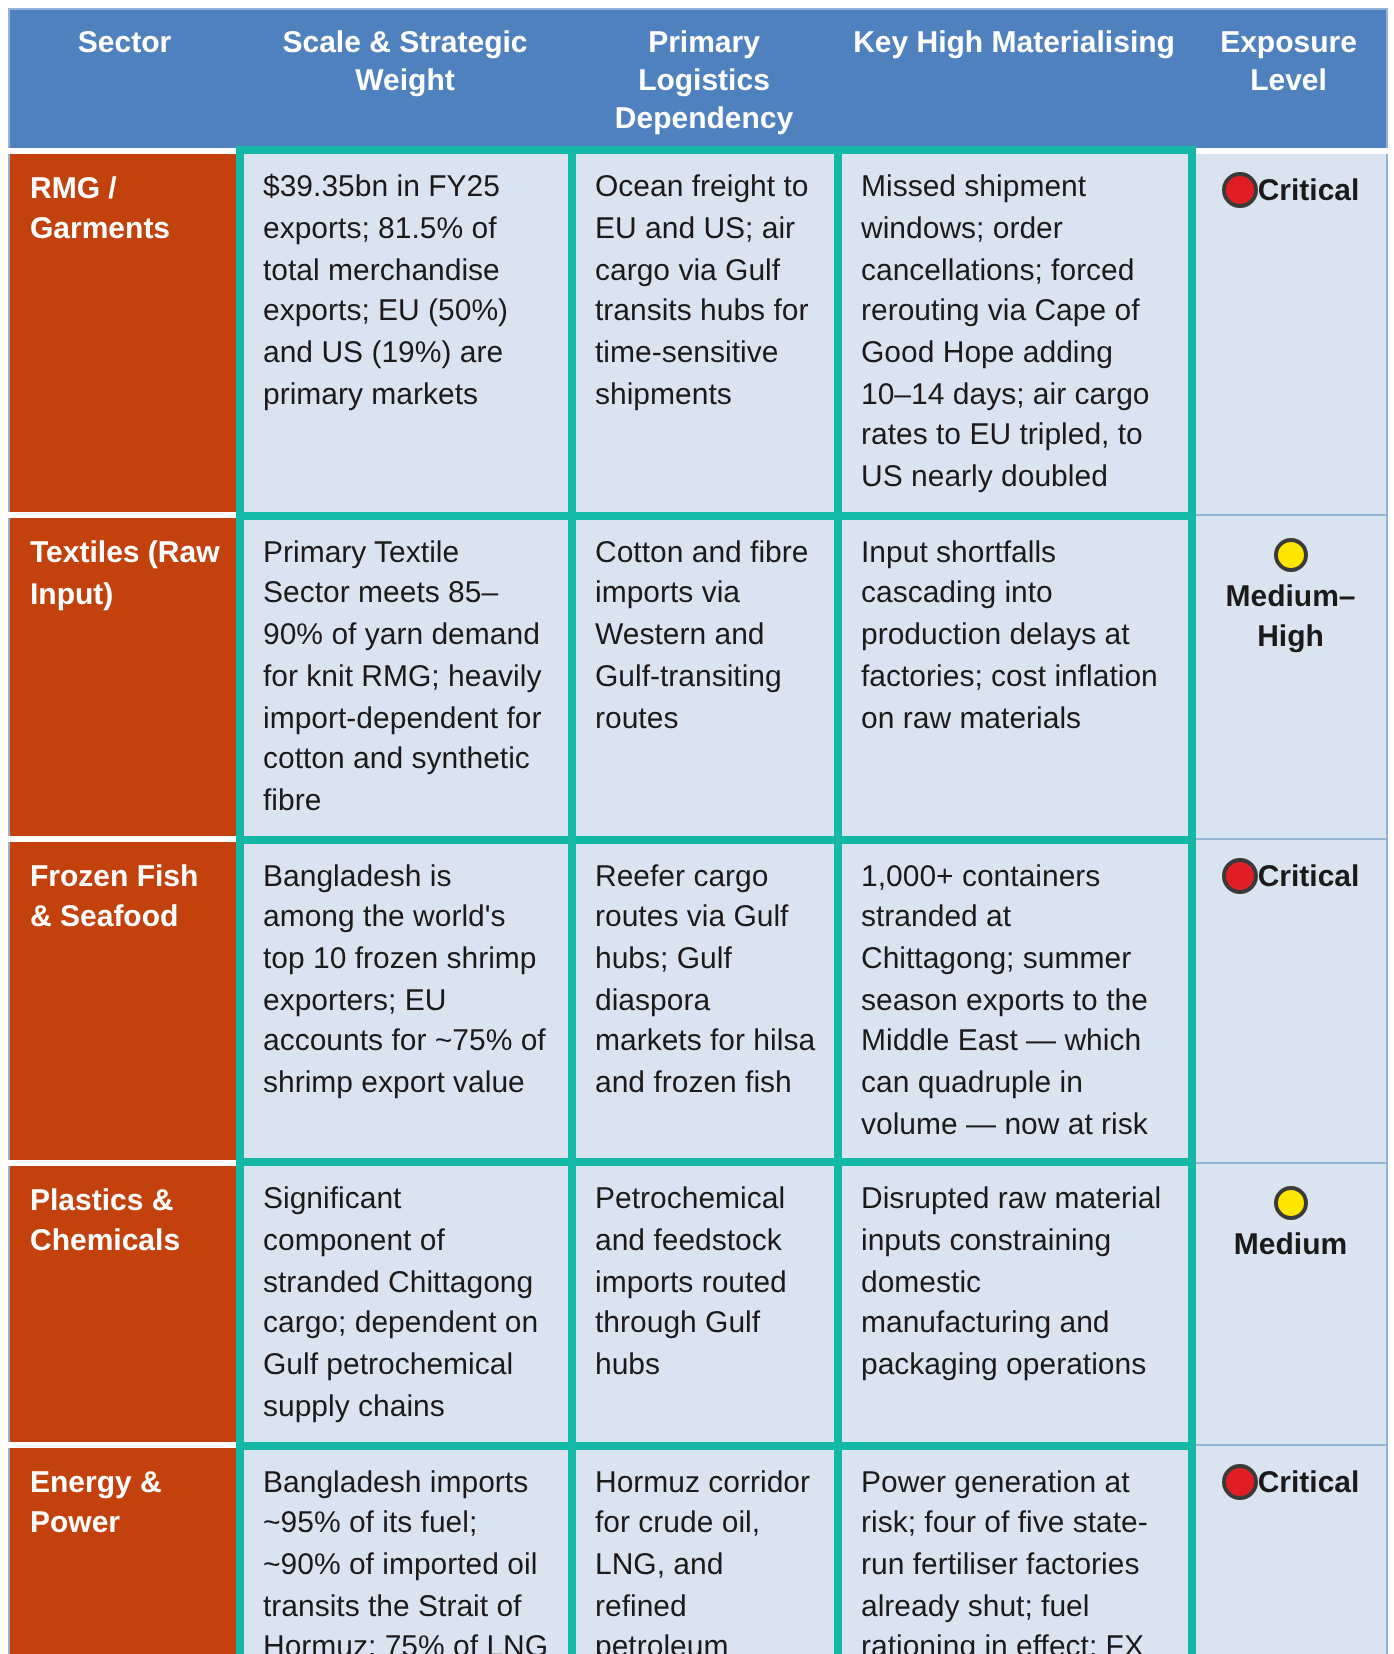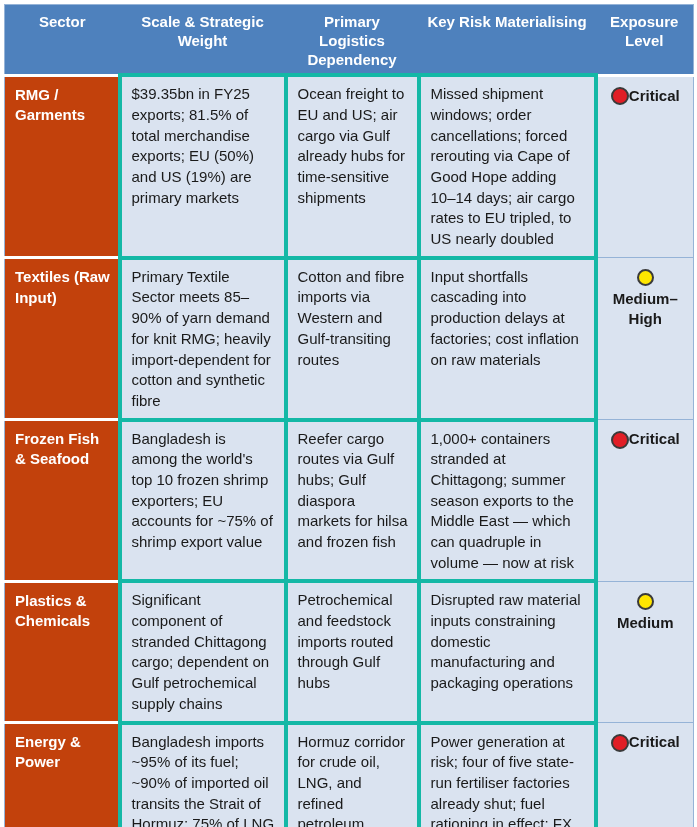--- a/index.html
+++ b/index.html
@@ -67,21 +67,21 @@
     background: #DAE3F0;
     color: #1A1A1A;
     font-size: 15px;
     vertical-align: top;
     text-align: center;
     padding: 9px 6px 6px 6px;
     border: 1px solid #95B3D7;
   }
   .exp-inline {
     display: flex;
-    align-items: flex-end;
+    align-items: flex-start;
     justify-content: center;
     gap: 0;
   }
   .exp-stack { text-align: center; }
   .dot {
     display: inline-block;
     border-radius: 50%;
     box-sizing: border-box;
   }
   .dot-critical {
@@ -120,29 +120,29 @@
       <col style="width:166px">
       <col style="width:133px">
       <col style="width:177px">
       <col style="width:98px">
     </colgroup>
     <thead>
       <tr class="head-row">
         <th class="col-head">Sector</th>
         <th class="col-head">Scale &amp; Strategic Weight</th>
         <th class="col-head">Primary Logistics Dependency</th>
-        <th class="col-head">Key Risk Materialising</th>
+        <th class="col-head">Key High Materialising</th>
         <th class="col-head">Exposure Level</th>
       </tr>
     </thead>
     <tbody>
       <tr class="body-row row-0">
         <th class="sector-cell">RMG / Garments</th>
         <td class="body-cell">$39.35bn in FY25 exports; 81.5% of total merchandise exports; EU (50%) and US (19%) are primary markets</td>
-        <td class="body-cell">Ocean freight to EU and US; air cargo via Gulf already hubs for time-sensitive shipments</td>
+        <td class="body-cell">Ocean freight to EU and US; air cargo via Gulf transits hubs for time-sensitive shipments</td>
         <td class="body-cell">Missed shipment windows; order cancellations; forced rerouting via Cape of Good Hope adding 10–14 days; air cargo rates to EU tripled, to US nearly doubled</td>
         <td class="exposure-cell">
           <div class="exp-inline">
             <span class="dot dot-critical"></span>
             <span class="exp-label">Critical</span>
           </div>
         </td>
       </tr>
       <tr class="body-row row-1">
         <th class="sector-cell">Textiles (Raw Input)</th>

